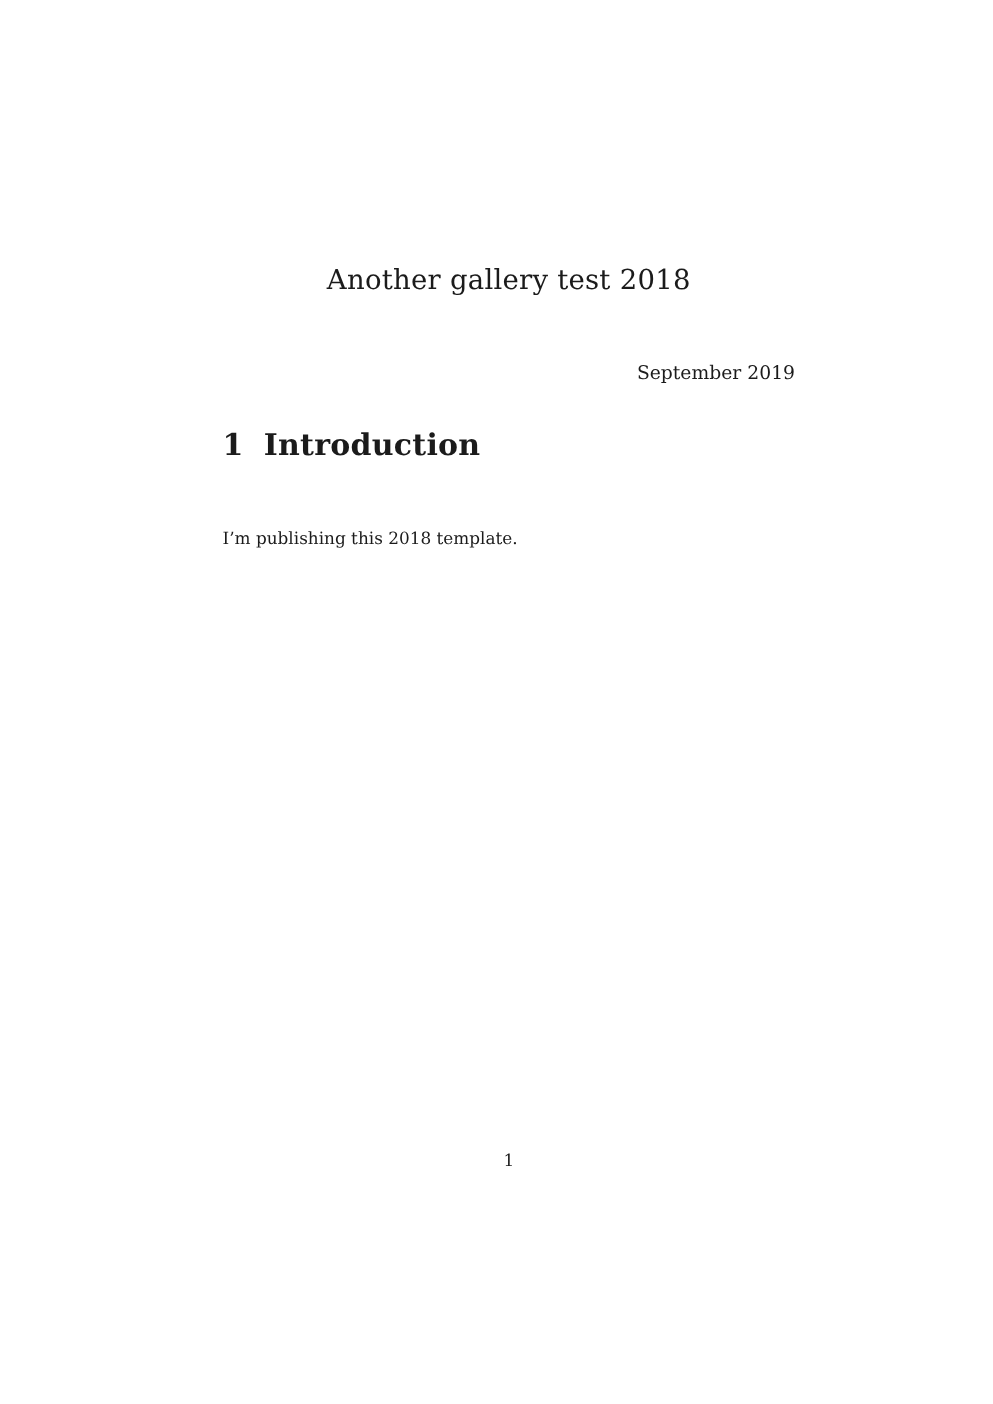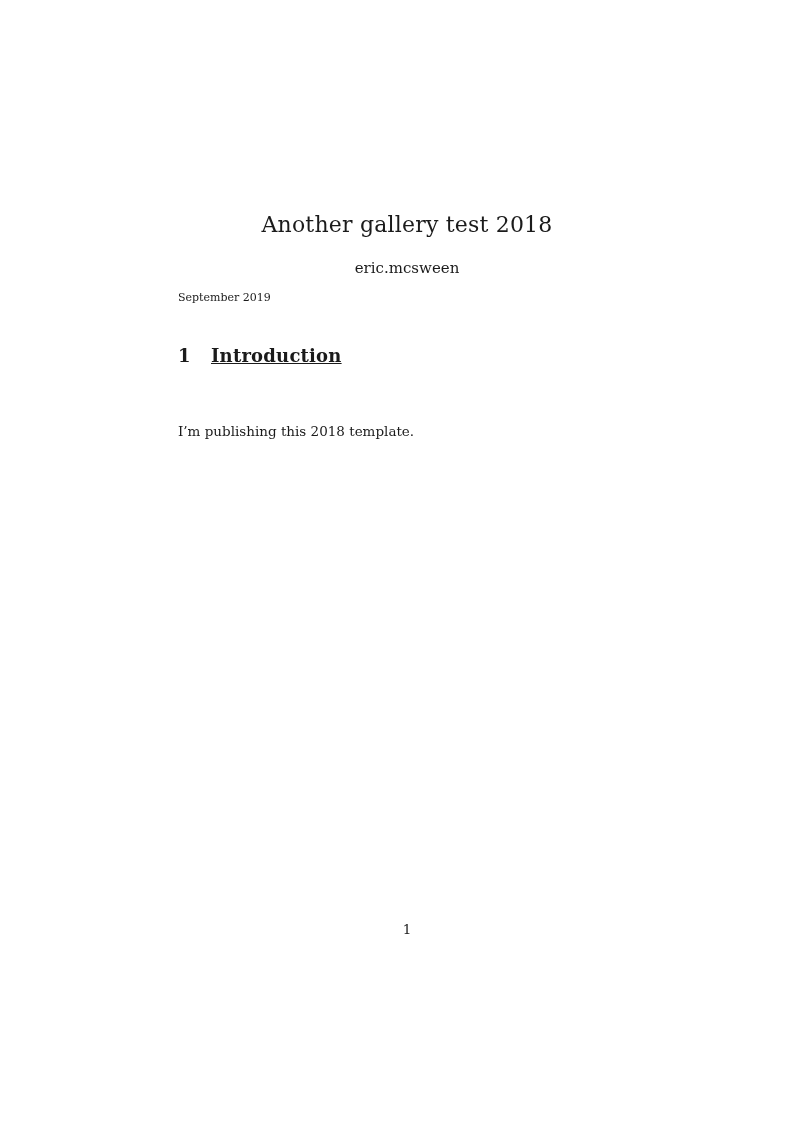--- a/index.html
+++ b/index.html
@@ -42,34 +42,33 @@
     width: 100%;
     text-align: center;
     font-size: 15px;
     line-height: 18px;
   }
   .doc-date {
     position: absolute;
     top: 289px;
     left: 0;
     width: 100%;
-    text-align: left;
-    font-size: 11px;
+    text-align: right;
+    font-size: 15px;
     line-height: 18px;
   }
   .section-heading {
     position: absolute;
     top: 345px;
     left: 0;
     width: 100%;
-    font-size: 18px;
+    font-size: 24px;
     line-height: 22px;
     font-weight: bold;
     letter-spacing: 0.2px;
-    text-decoration: underline;
   }
   .section-number {
     display: inline-block;
     min-width: 33px;
   }
   .body-paragraph {
     position: absolute;
     top: 379px;
     left: 0;
     width: 100%;
@@ -88,21 +87,20 @@
   }
 </style>
 </head>
 <body>
 
 <div class="page">
   <div class="textblock">
 
     <div class="doc-title">Another gallery test 2018</div>
 
-    <div class="doc-author">eric.mcsween</div>
 
     <div class="doc-date">September 2019</div>
 
     <div class="section-heading">
       <span class="section-number">1</span><span>Introduction</span>
     </div>
 
     <div class="body-paragraph">I’m publishing this 2018 template.</div>
 
     <div class="page-number">1</div>

